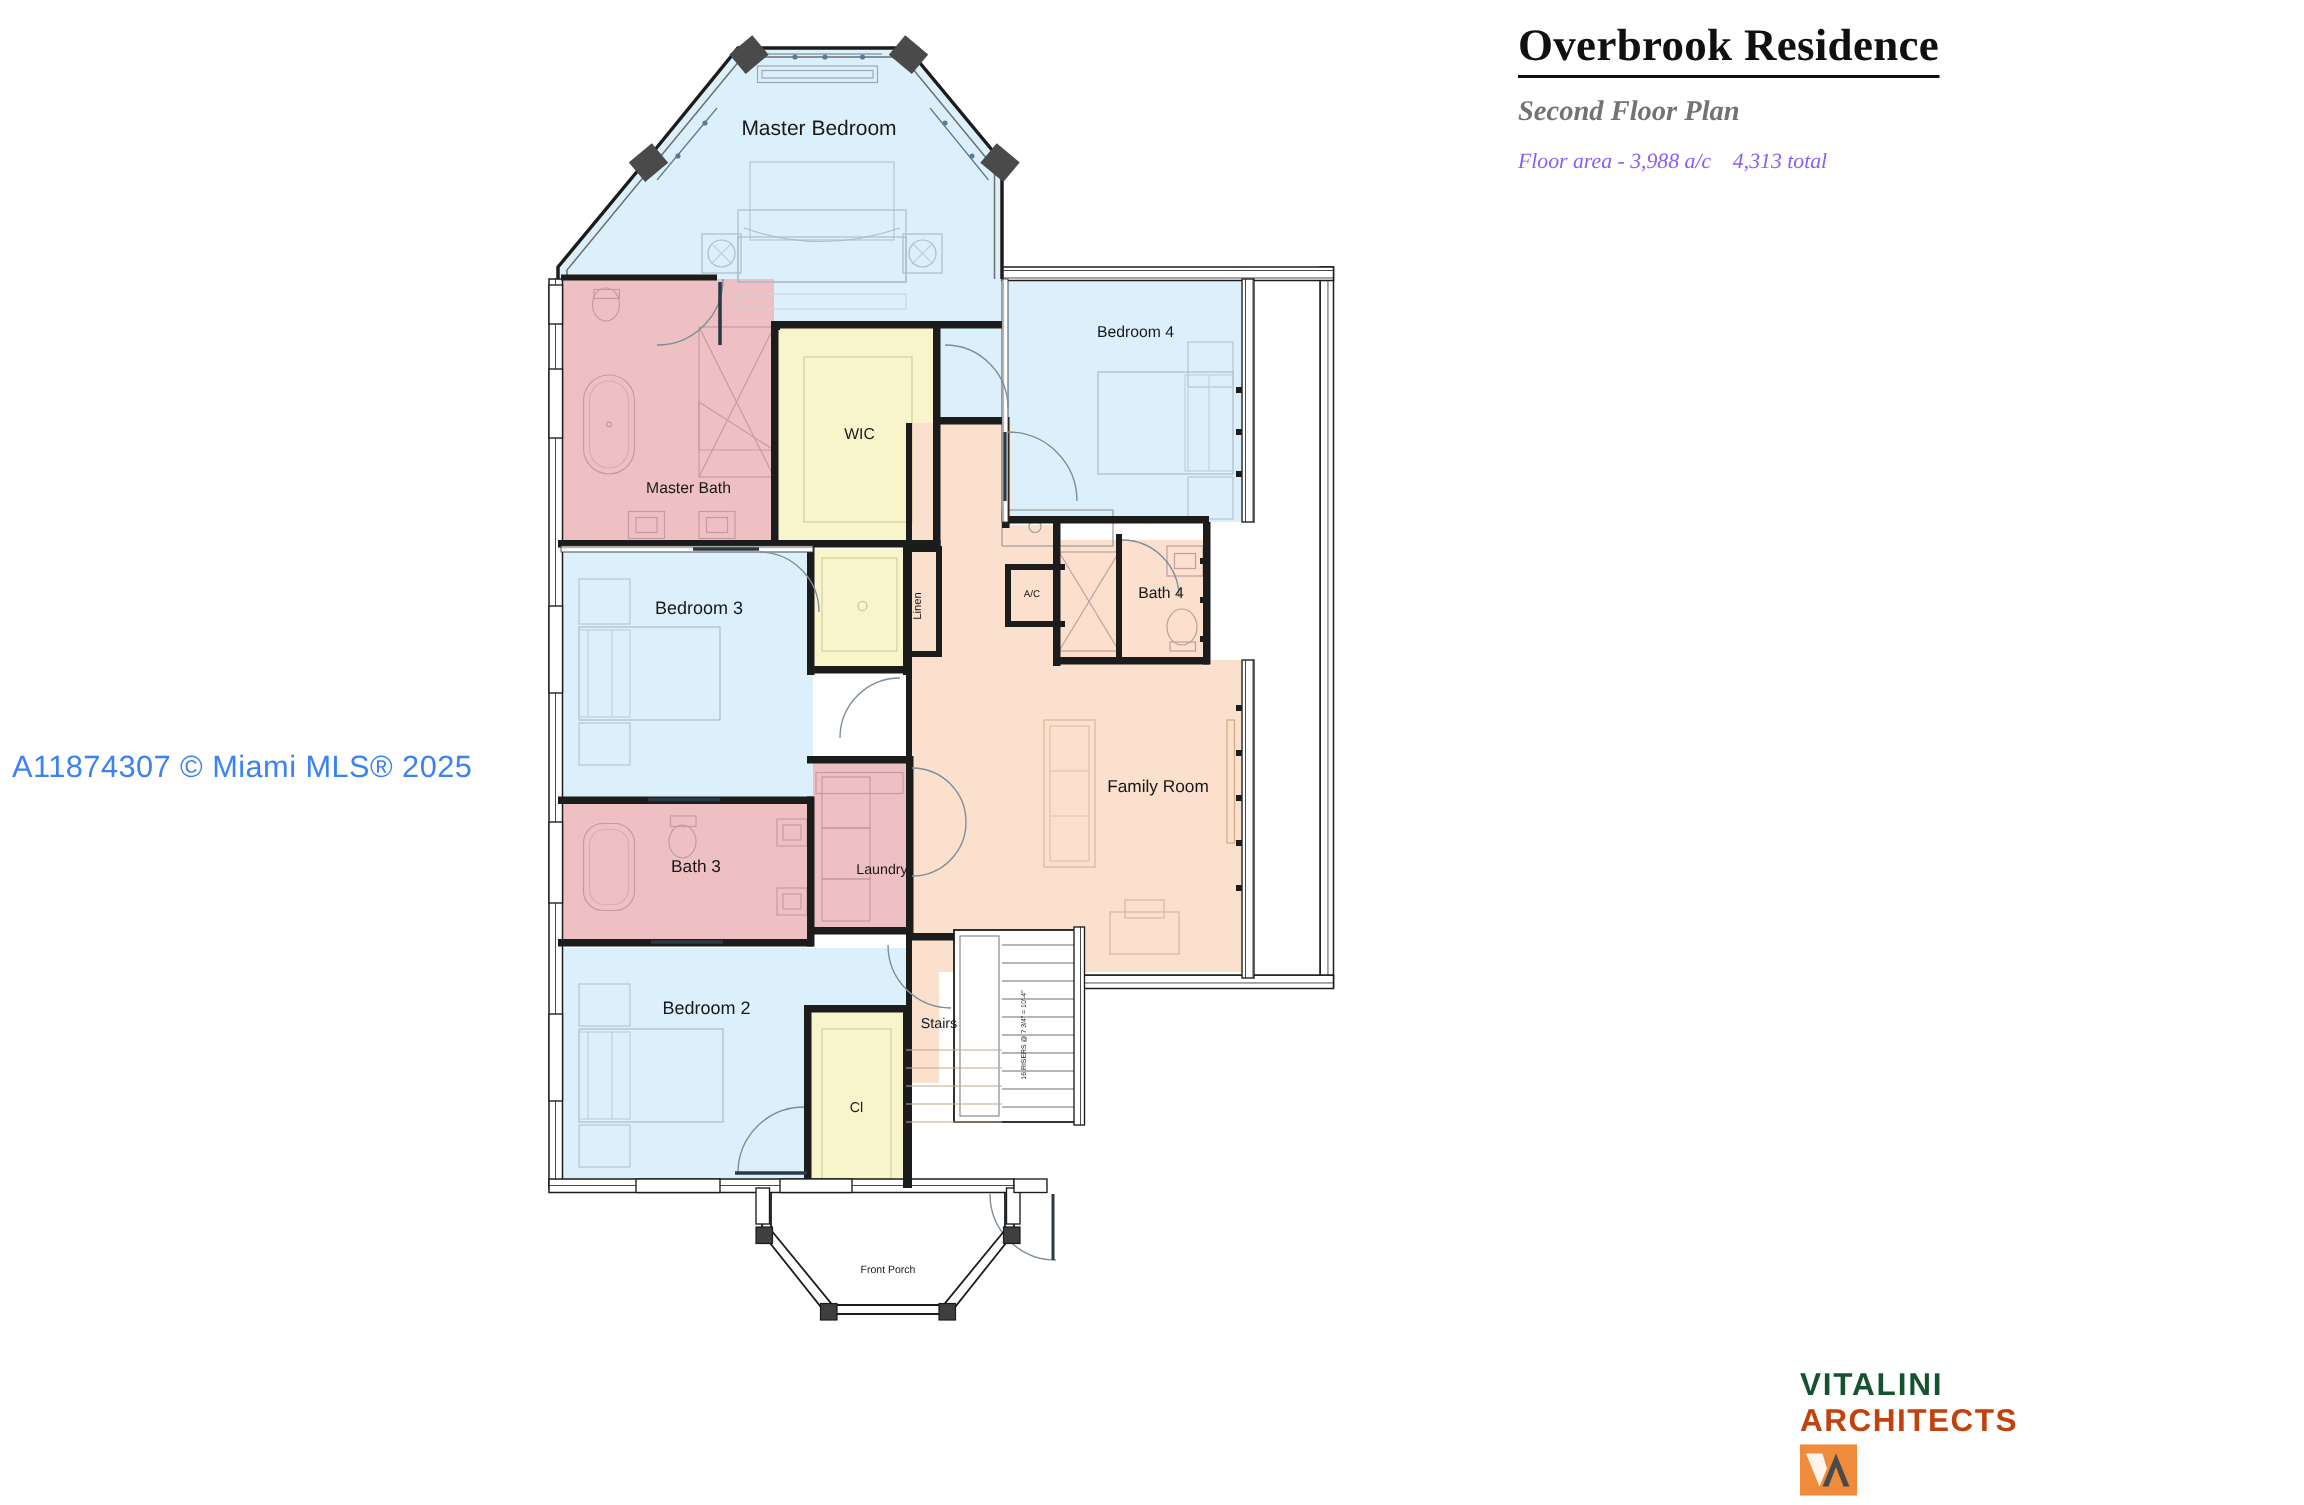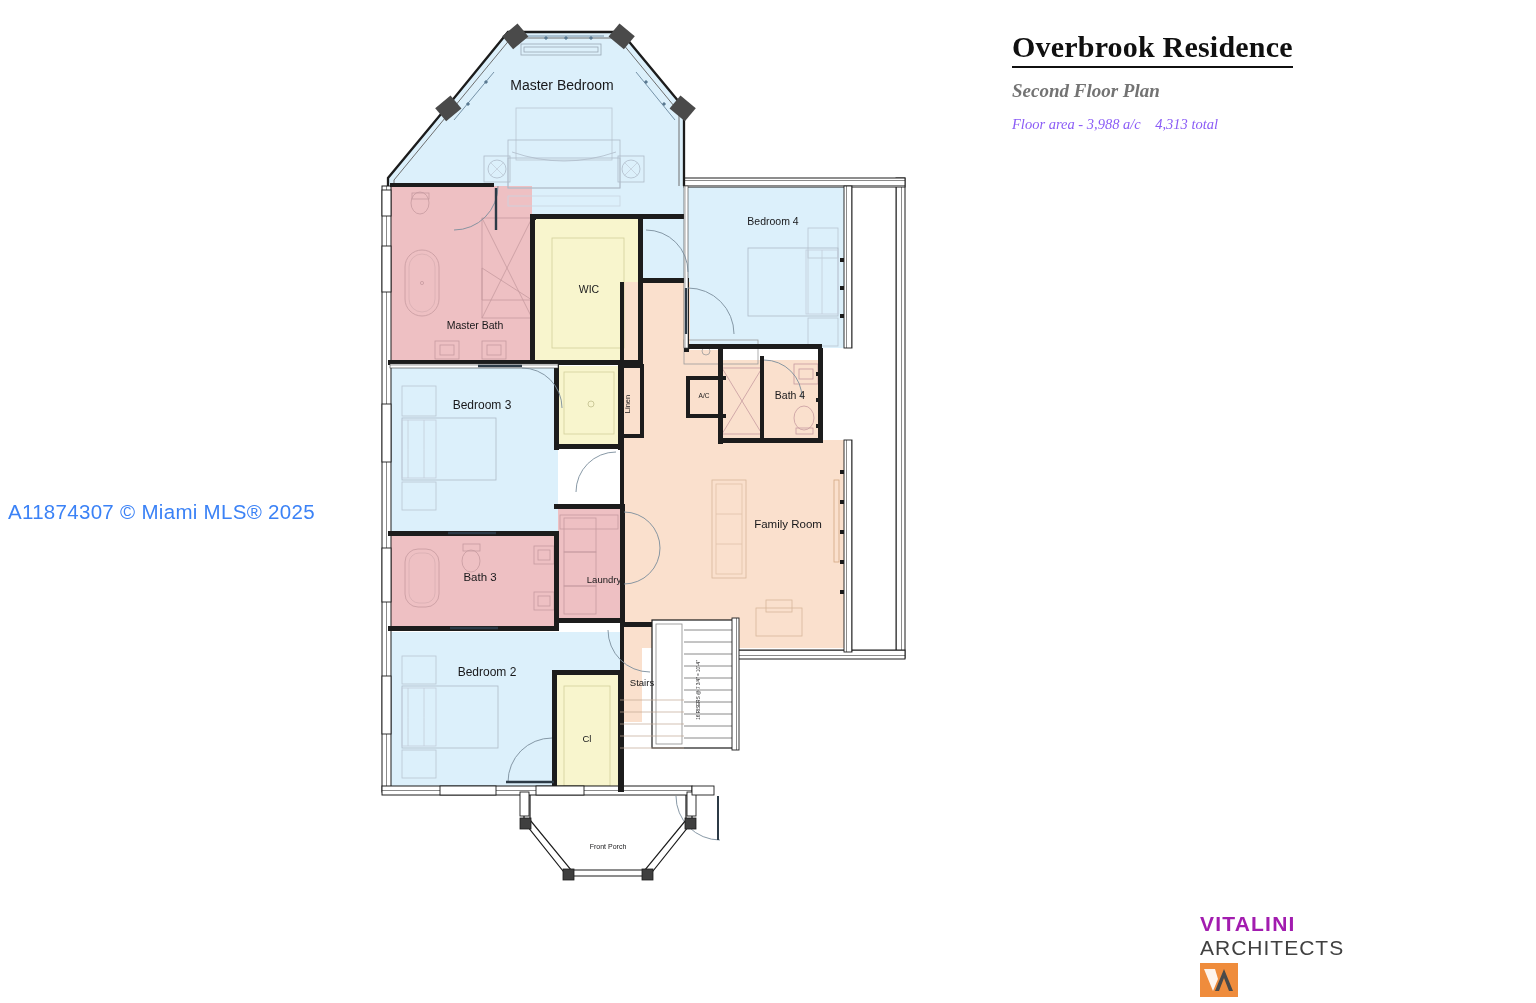--- a/index.html
+++ b/index.html
@@ -13,21 +13,21 @@
     height: 1003px;
     position: relative;
     overflow: hidden;
     font-family: "Liberation Sans", sans-serif;
   }
 
   
   #title-block {
     position: absolute;
     left: 1012px;
-    top: 30px;
+    top: 14px;
     width: 420px;
   }
   #project-title {
     font-family: "Liberation Serif", serif;
     font-size: 30px;
     font-weight: 700;
     color: #101010;
     letter-spacing: .2px;
     border-bottom: 2.2px solid #101010;
     display: inline-block;
@@ -65,44 +65,44 @@
   
   #firm-logo {
     position: absolute;
     left: 1200px;
     top: 912px;
     width: 200px;
   }
   #logo-line1 {
     font-size: 21px;
     font-weight: 700;
-    color: #a21caf;
+    color: #14532d;
     letter-spacing: 1.2px;
     line-height: 1.12;
   }
   #logo-line2 {
     font-size: 21px;
-    font-weight: 400;
-    color: #404040;
+    font-weight: 700;
+    color: #c2410c;
     letter-spacing: 1.0px;
     line-height: 1.12;
   }
   #logo-mark {
     margin-top: 4px;
     width: 38px;
     height: 34px;
     background: #ef8c3c;
     position: relative;
     overflow: hidden;
   }
 
   
   #floorplan {
     position: absolute;
-    left: 16px;
+    left: 0;
     top: 0;
     width: 1000px;
     height: 830px;
   }
   #floorplan svg { display: block; }
 
   .rm-label {
     font-family: "Liberation Sans", sans-serif;
     fill: #18181a;
     text-anchor: middle;

